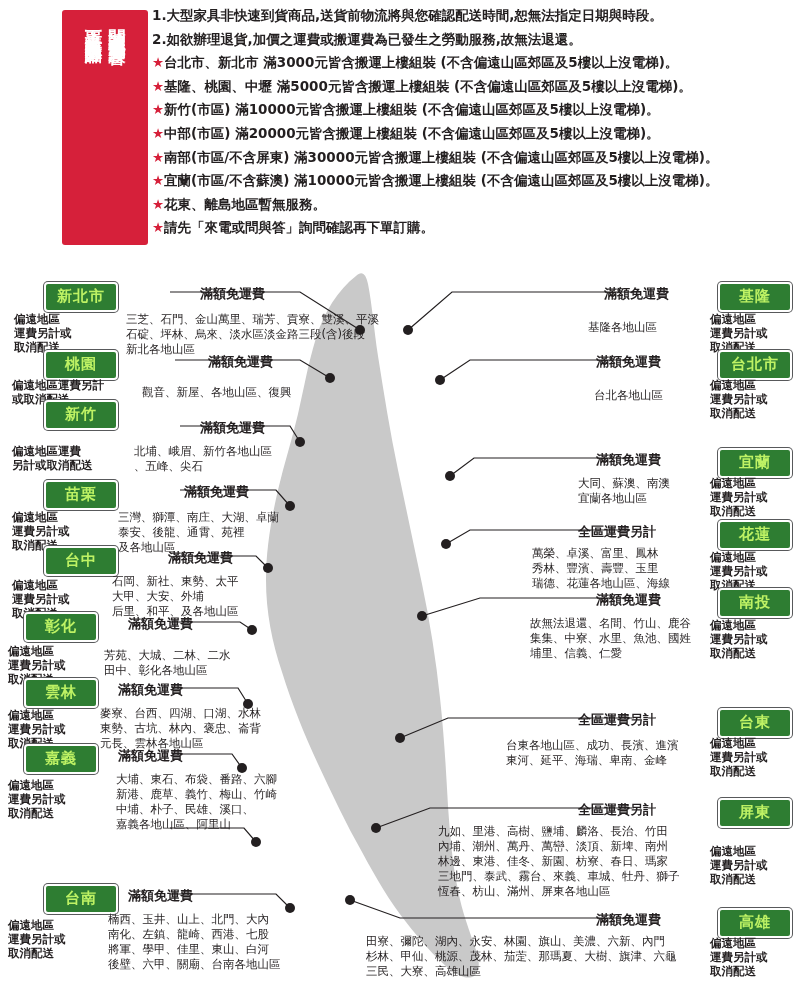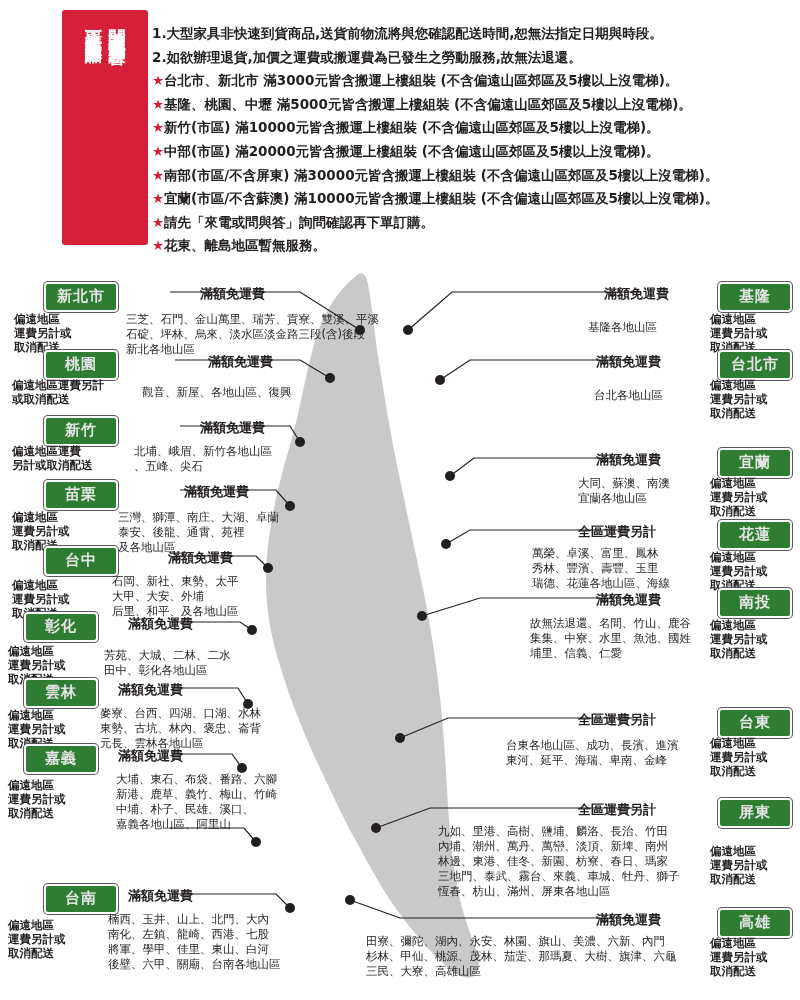--- a/index.html
+++ b/index.html
@@ -25,21 +25,21 @@
     writing-mode:vertical-rl;
     text-orientation:upright;
     color:#ffffff;
     font-size:17px;
     font-weight:bold;
     letter-spacing:2px;
     line-height:1.15;
     margin:0 2px;
   }
   #notice-lines{
-    position:absolute;left:152px;top:22px;width:640px;
+    position:absolute;left:152px;top:4px;width:640px;
   }
   .nline{
     font-size:13.5px;
     line-height:23.6px;
     white-space:nowrap;
     color:#231f20;
     font-weight:bold;
   }
   .nline .star{color:#d6203a;font-weight:bold;}
   .nline.num{color:#231f20;}
@@ -49,21 +49,21 @@
     position:absolute;left:0;top:268px;width:800px;height:732px;
   }
   
   #taiwan{
     position:absolute;left:238px;top:0px;width:270px;height:720px;
   }
   
   .chip{
     position:absolute;
     background:#58595b;
-    color:#e5e5e5;
+    color:#bef264;
     font-weight:bold;
     font-size:15px;
     text-align:center;
     border-radius:4px;
     padding:3px 0 4px 0;
     width:74px;
     letter-spacing:1px;
     box-sizing:border-box;
     border:2px solid #ffffff;
     box-shadow:0 0 0 1px #58595b;
@@ -106,22 +106,22 @@
   </div>
   <div id="notice-lines">
     <div class="nline num"><span>1.大型家具非快速到貨商品,送貨前物流將與您確認配送時間,恕無法指定日期與時段。</span></div>
     <div class="nline num"><span>2.如欲辦理退貨,加價之運費或搬運費為已發生之勞動服務,故無法退還。</span></div>
     <div class="nline"><span class="star">★</span><span>台北市、新北市 滿3000元皆含搬運上樓組裝 (不含偏遠山區郊區及5樓以上沒電梯)。</span></div>
     <div class="nline"><span class="star">★</span><span>基隆、桃園、中壢 滿5000元皆含搬運上樓組裝 (不含偏遠山區郊區及5樓以上沒電梯)。</span></div>
     <div class="nline"><span class="star">★</span><span>新竹(市區) 滿10000元皆含搬運上樓組裝 (不含偏遠山區郊區及5樓以上沒電梯)。</span></div>
     <div class="nline"><span class="star">★</span><span>中部(市區) 滿20000元皆含搬運上樓組裝 (不含偏遠山區郊區及5樓以上沒電梯)。</span></div>
     <div class="nline"><span class="star">★</span><span>南部(市區/不含屏東) 滿30000元皆含搬運上樓組裝 (不含偏遠山區郊區及5樓以上沒電梯)。</span></div>
     <div class="nline"><span class="star">★</span><span>宜蘭(市區/不含蘇澳) 滿10000元皆含搬運上樓組裝 (不含偏遠山區郊區及5樓以上沒電梯)。</span></div>
+    <div class="nline"><span class="star">★</span><span>花東、離島地區暫無服務。</span></div>
     <div class="nline"><span class="star">★</span><span>請先「來電或問與答」詢問確認再下單訂購。</span></div>
-    <div class="nline"><span class="star">★</span><span>花東、離島地區暫無服務。</span></div>
   </div>
 </div>
 
 <div id="map-area">
 
   <svg id="taiwan" viewBox="0 0 270 720">
     <path fill="#c9c9c9" d="M118,8 C100,22 86,44 78,70 C70,96 66,120 60,146
       C54,172 46,196 40,222 C33,252 28,282 28,312 C28,344 34,374 44,404
       C54,436 66,466 80,496 C94,526 108,556 124,584 C138,610 152,634 168,654
       C182,672 196,688 210,700 C220,708 230,712 236,708 C242,704 242,694 238,682
@@ -181,21 +181,21 @@
   <div class="dist" style="left:126px;top:44px;white-space:pre;">三芝、石門、金山萬里、瑞芳、貢寮、雙溪、平溪
 石碇、坪林、烏來、淡水區淡金路三段(含)後段
 新北各地山區</div>
 
   <div class="chip green" style="left:44px;top:82px;">桃園</div>
   <div class="cap" style="left:208px;top:85px;">滿額免運費</div>
   <div class="note" style="left:12px;top:110px;white-space:pre;">偏遠地區運費另計
 或取消配送</div>
   <div class="dist" style="left:142px;top:117px;white-space:pre;">觀音、新屋、各地山區、復興</div>
 
-  <div class="chip green" style="left:44px;top:148px;">新竹</div>
+  <div class="chip green" style="left:44px;top:132px;">新竹</div>
   <div class="cap" style="left:200px;top:151px;">滿額免運費</div>
   <div class="note" style="left:12px;top:176px;white-space:pre;">偏遠地區運費
 另計或取消配送</div>
   <div class="dist" style="left:134px;top:176px;white-space:pre;">北埔、峨眉、新竹各地山區
 、五峰、尖石</div>
 
   <div class="chip green" style="left:44px;top:212px;">苗栗</div>
   <div class="cap" style="left:184px;top:215px;">滿額免運費</div>
   <div class="note" style="left:12px;top:242px;white-space:pre;">偏遠地區
 運費另計或

